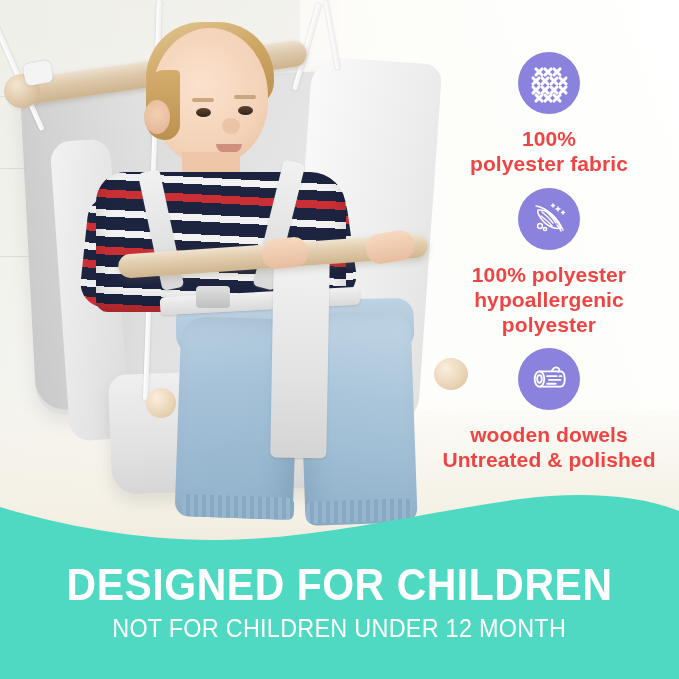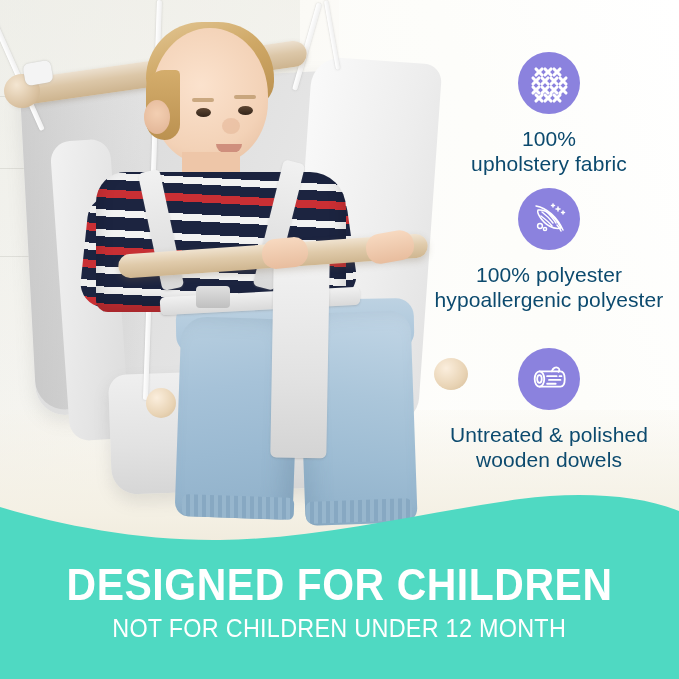--- a/index.html
+++ b/index.html
@@ -144,21 +144,21 @@
     background:linear-gradient(180deg,#bdd2e2,#a9c4d9);transform:rotate(-1deg);}
 
   
   .features{position:absolute;right:0;top:0;width:260px;height:500px;}
   .feature{position:absolute;width:260px;text-align:center;}
   .f1{top:52px;}
   .f2{top:188px;}
   .f3{top:348px;}
   .icon-circle{width:62px;height:62px;border-radius:50%;margin:0 auto 12px auto;
     background:#8b82de;display:flex;align-items:center;justify-content:center;}
-  .feature-text{font-size:21px;line-height:25px;color:#0c4a6e;font-weight:400;
+  .feature-text{font-size:21px;line-height:25px;color:#ef4444;font-weight:700;
     letter-spacing:.1px;padding:0 6px;}
 
   
   .banner{position:absolute;left:0;bottom:0;width:622px;height:190px;}
   .banner svg{position:absolute;left:0;top:0;display:block;}
   .banner-text{position:absolute;left:0;top:0;width:679px;height:190px;
     display:flex;flex-direction:column;align-items:center;justify-content:flex-end;
     padding-bottom:36px;box-sizing:border-box;}
   .headline{color:#ffffff;font-size:44px;font-weight:bold;letter-spacing:.6px;
     line-height:48px;transform:scaleX(.93);transform-origin:center;white-space:nowrap;}
@@ -264,21 +264,21 @@
             <line x1="17" y1="39" x2="23" y2="33"></line>
             <line x1="26" y1="39" x2="32" y2="33"></line>
             <line x1="8" y1="33" x2="14" y2="39"></line>
             <line x1="17" y1="33" x2="23" y2="39"></line>
             <line x1="26" y1="33" x2="32" y2="39"></line>
           </g>
         </svg>
       </div>
       <div class="feature-text">
         <div>100%</div>
-        <div>upholstery fabric</div>
+        <div>polyester fabric</div>
       </div>
     </div>
 
     <div class="feature f2">
       <div class="icon-circle">
         <svg width="44" height="44" viewBox="0 0 44 44" aria-hidden="true">
           <g stroke="#ffffff" stroke-width="1.5" fill="none" stroke-linecap="round" stroke-linejoin="round">
             <path d="M9 9 C20 11, 30 20, 36 33"></path>
             <path d="M11 13 C19 12, 28 19, 34 31 C27 33, 18 28, 13 20 C11 17, 10 15, 11 13 Z"></path>
             <path d="M15 15 C19 18, 23 22, 26 26"></path>
@@ -308,22 +308,22 @@
             <ellipse cx="12" cy="22" rx="2.4" ry="4"></ellipse>
             <path d="M25 14 C26 10.5, 29 9, 31.5 10.5 C33.5 11.8, 33 13.5, 32 14.5"></path>
             <line x1="20" y1="19" x2="30" y2="19"></line>
             <line x1="22" y1="23" x2="34" y2="23"></line>
             <line x1="20" y1="27" x2="29" y2="27"></line>
             <line x1="33" y1="19" x2="35" y2="19"></line>
           </g>
         </svg>
       </div>
       <div class="feature-text">
+        <div>wooden dowels</div>
         <div>Untreated &amp; polished</div>
-        <div>wooden dowels</div>
       </div>
     </div>
   </div>
 
   <div class="banner">
     <svg width="679" height="190" viewBox="0 0 679 190" preserveAspectRatio="none">
       <path d="M0,18 C60,36 140,52 220,51 C320,50 420,24 520,10 C580,2 640,6 679,22 L679,190 L0,190 Z" fill="#4fd9c2"></path>
     </svg>
     <div class="banner-text">
       <div class="headline">DESIGNED FOR CHILDREN</div>

